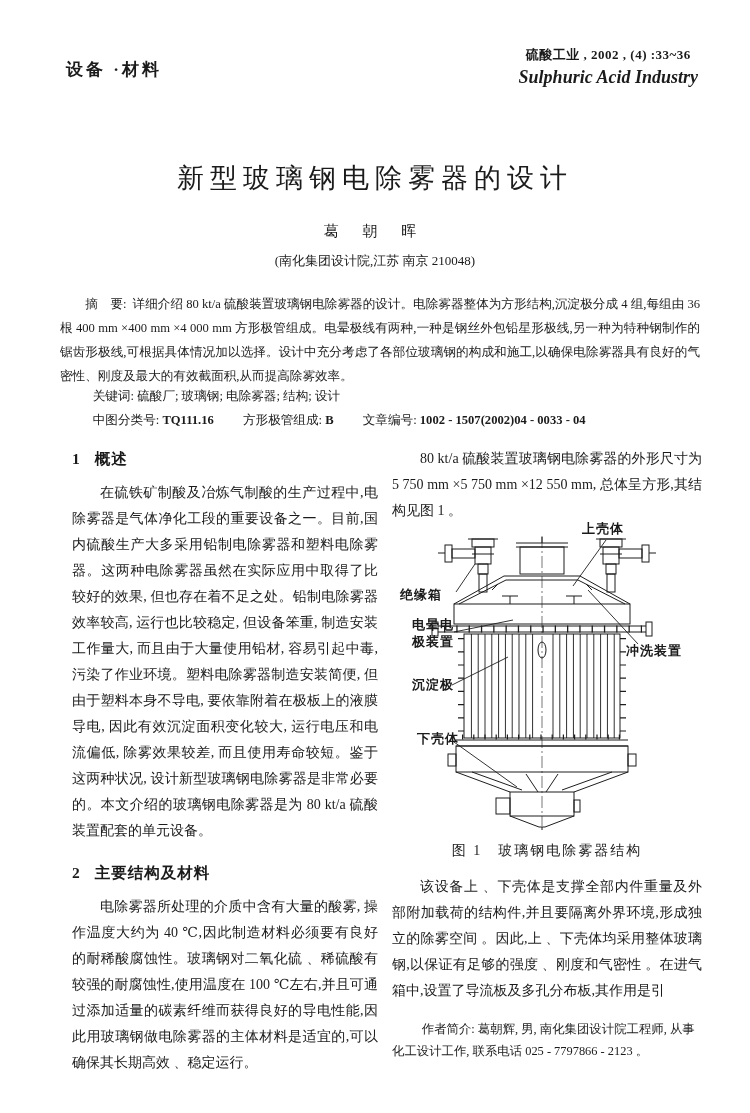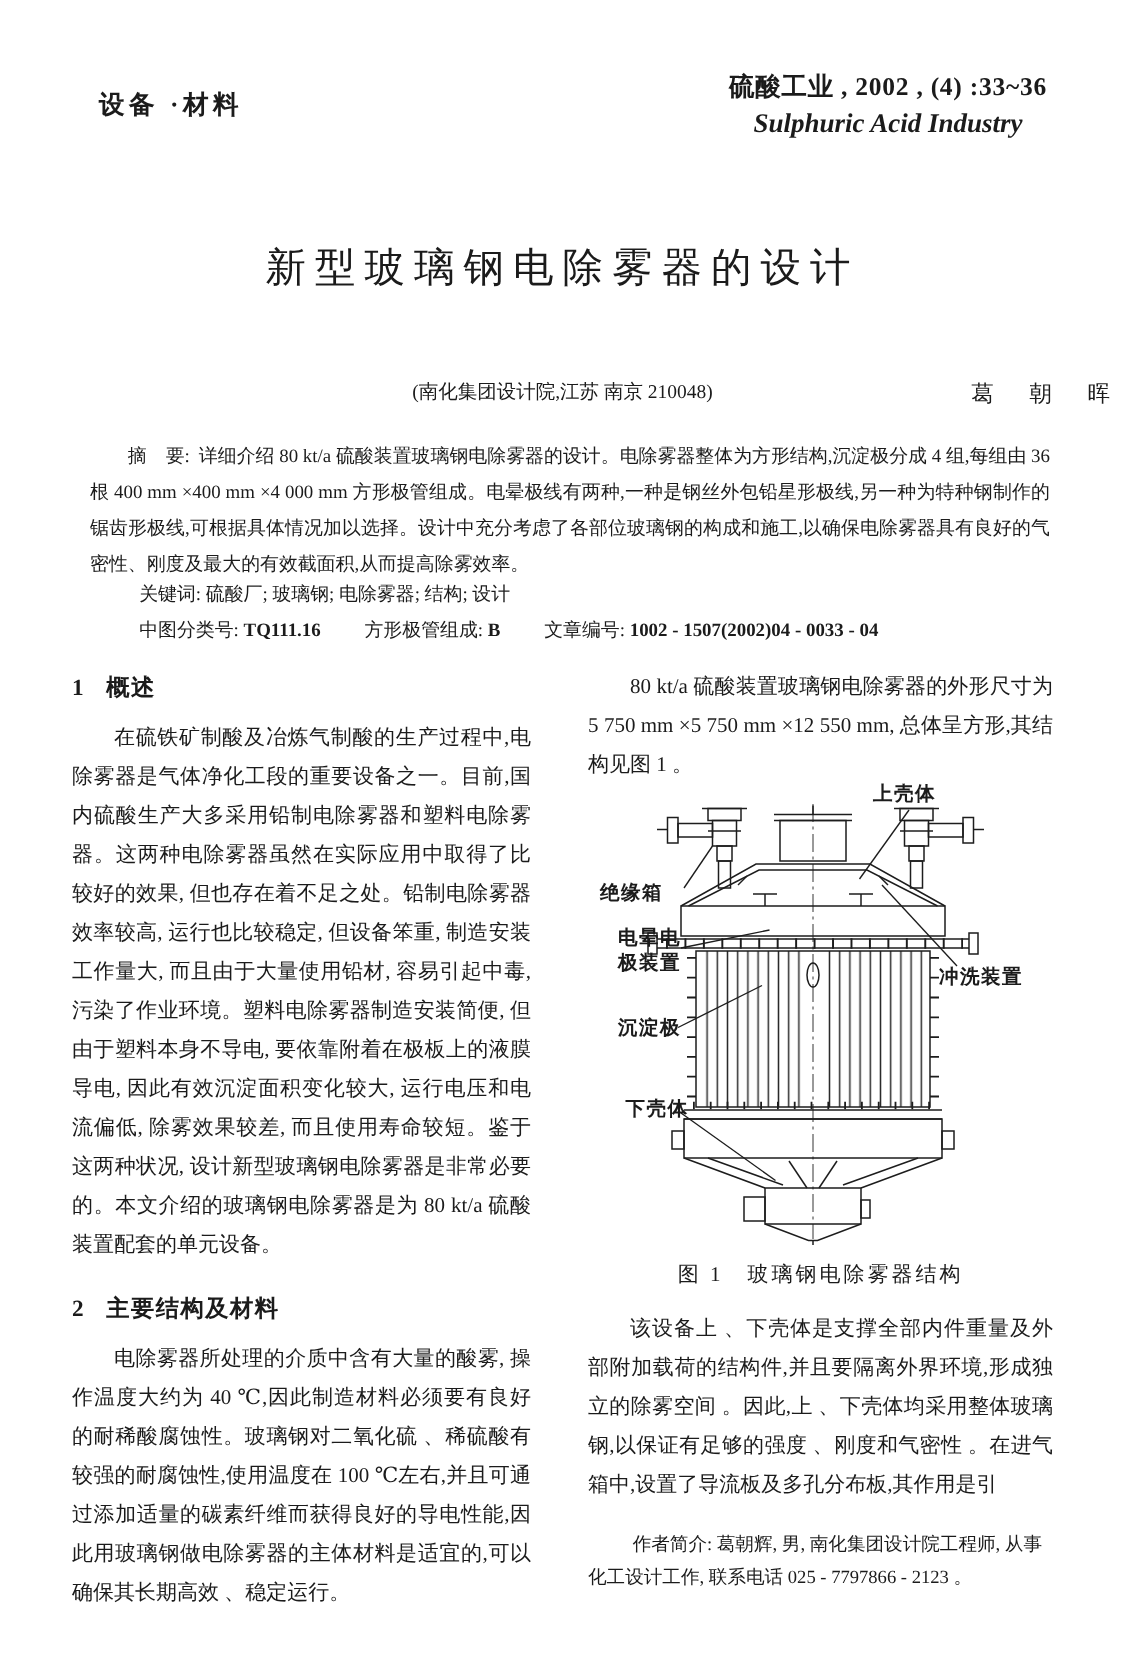--- a/index.html
+++ b/index.html
@@ -3,33 +3,33 @@
 <meta charset="utf-8">
 <style>
   html,body{margin:0;padding:0;}
   body{
     width:750px;height:1113px;position:relative;background:#ffffff;
     font-family:"Liberation Serif","DejaVu Serif",serif;color:#1b1b1b;
     overflow:hidden;
   }
   .hdr-left{position:absolute;left:66px;top:58px;font-size:17px;font-weight:bold;letter-spacing:3px;}
   .hdr-right{position:absolute;right:52px;top:46px;text-align:center;}
-  .hdr-right .cn{font-size:17px;font-weight:600;letter-spacing:.5px;}
+  .hdr-right .cn{font-size:13px;font-weight:600;letter-spacing:.5px;}
   .hdr-right .en{font-size:18px;font-style:italic;margin-top:3px;font-weight:bold;}
   .title{position:absolute;left:0;top:160px;width:100%;text-align:center;font-size:27px;letter-spacing:6px;font-weight:500;}
-  .author{position:absolute;left:0;top:222px;width:100%;text-align:right;font-size:15px;letter-spacing:10px;margin-top:31px;}
+  .author{position:absolute;left:0;top:222px;width:100%;text-align:center;font-size:15px;letter-spacing:10px;}
   .affil{position:absolute;left:0;top:252px;width:100%;text-align:center;font-size:13px;}
   .abstract{position:absolute;left:60px;top:292px;width:640px;font-size:12.6px;line-height:24px;text-align:justify;}
   .abstract .lbl{margin-right:6px;}
   .kwline{position:absolute;left:60px;top:388px;width:640px;font-size:12.6px;text-indent:2.6em;}
   .metaline{position:absolute;left:60px;top:412px;width:660px;font-size:12.6px;text-indent:2.6em;}
   .metaline b{font-family:"Liberation Serif",serif;}
   .metaline .seg{margin-right:26px;}
   .col{position:absolute;top:446px;font-size:14px;line-height:26px;text-align:justify;}
-  .col-left{left:48px;width:306px;}
+  .col-left{left:72px;width:306px;}
   .col-right{left:392px;width:310px;}
   .h2{font-size:15.5px;font-weight:bold;letter-spacing:1px;margin:0 0 8px 0;}
   .h2 .num{margin-right:14px;}
   .col p{margin:0;text-indent:2em;}
   .col-left .h2.second{margin-top:16px;}
   .figwrap{position:relative;width:310px;height:300px;margin:6px 0 0 0;}
   .figwrap svg{position:absolute;left:0;top:0;}
   .figlabel{position:absolute;font-size:13px;font-weight:600;white-space:pre-line;line-height:17px;letter-spacing:1px;}
   .fl-topshell{left:190px;top:-10px;}
   .fl-insul{left:8px;top:56px;}

